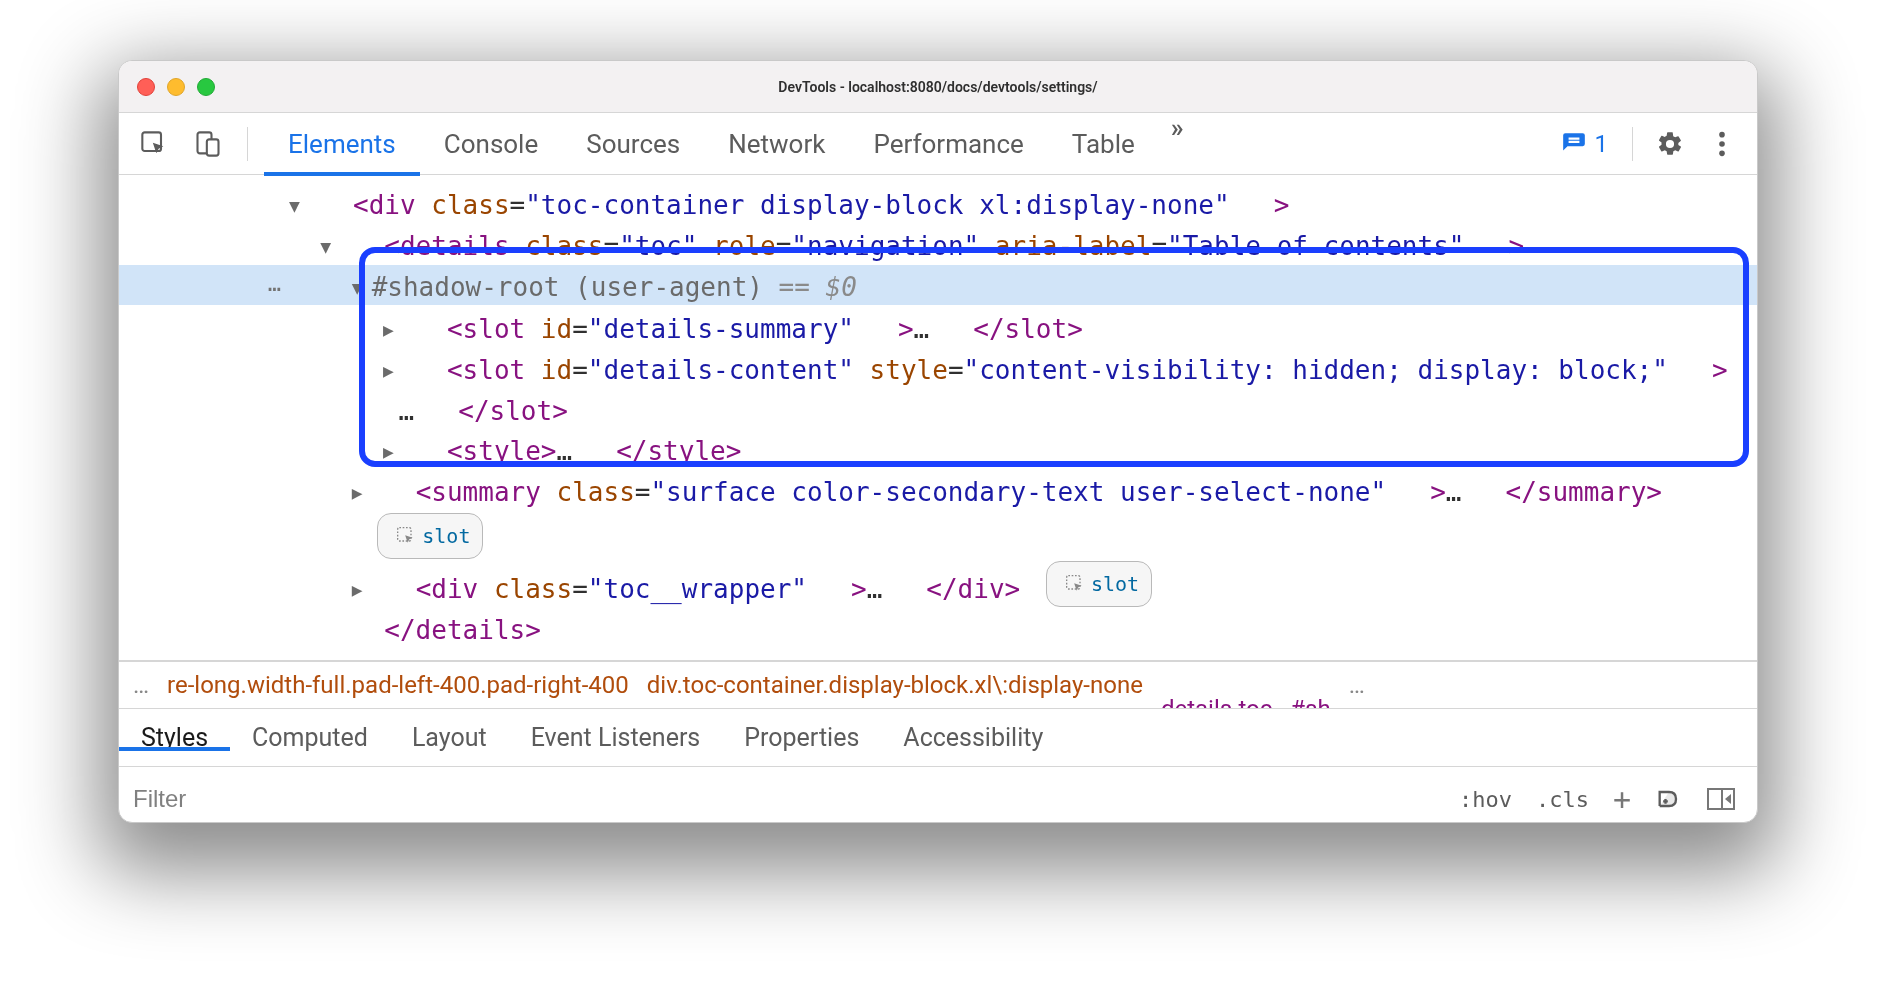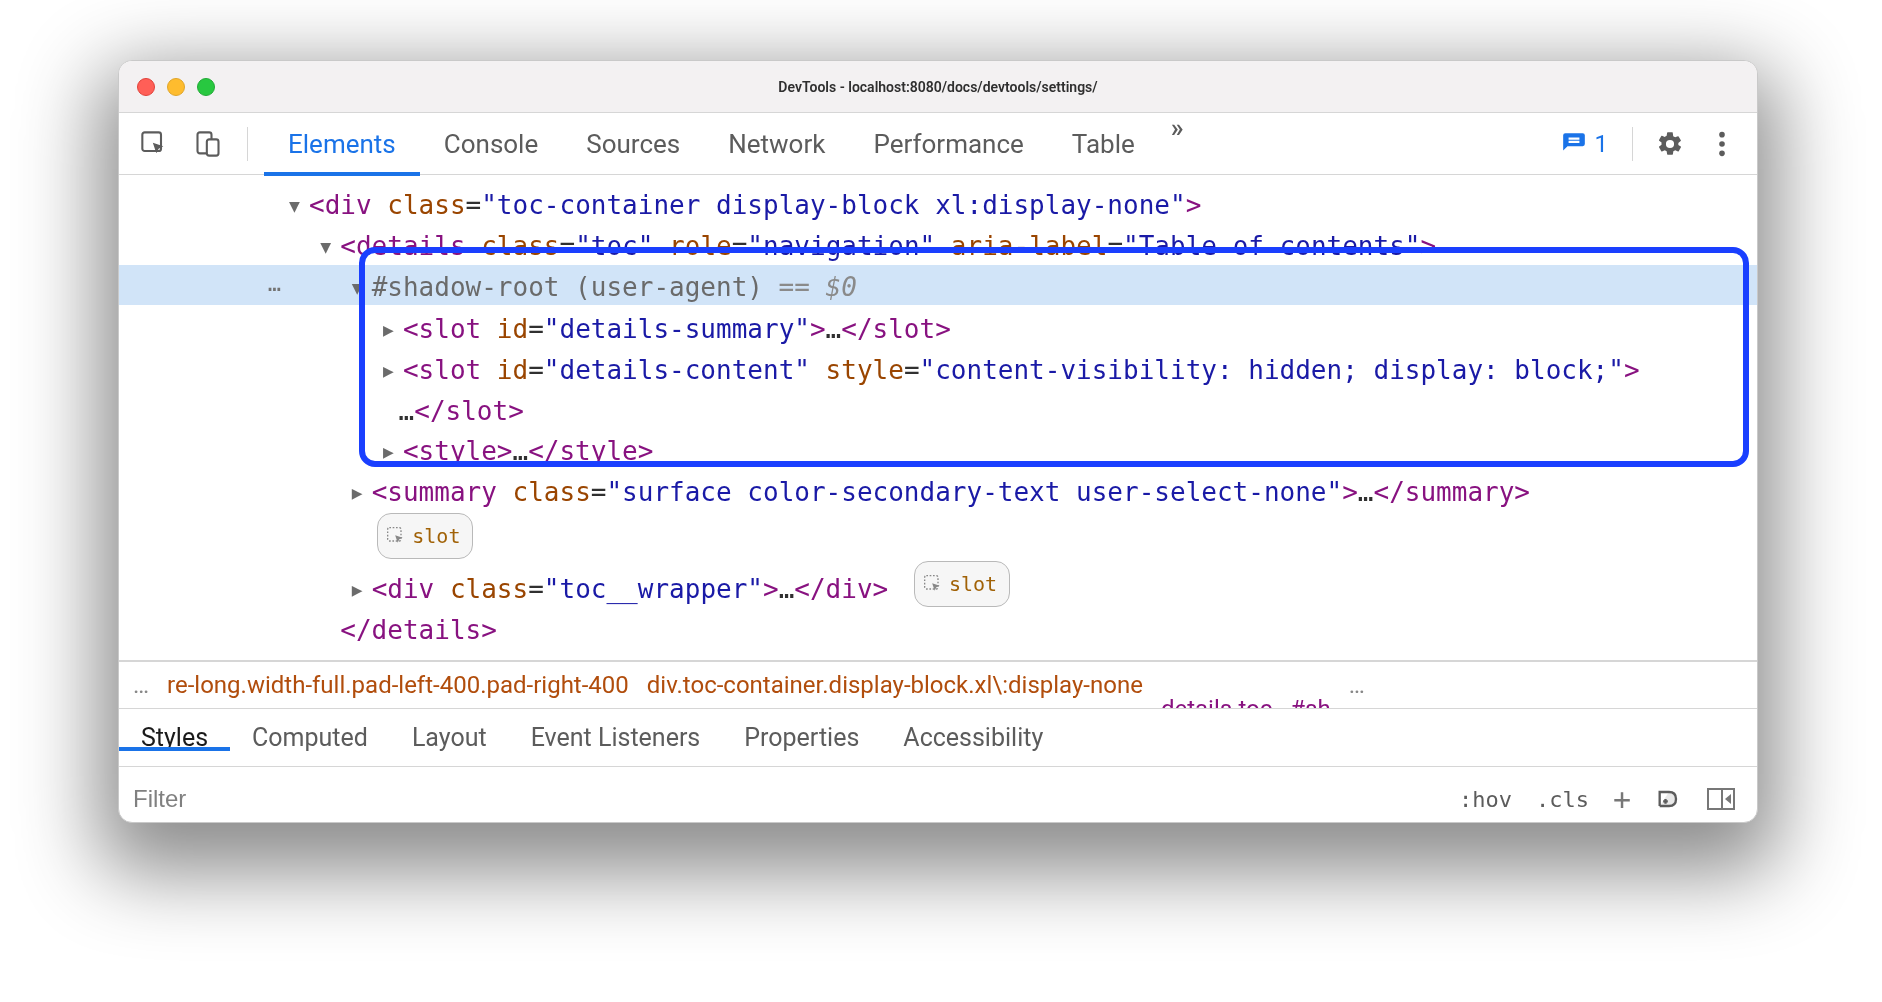--- a/index.html
+++ b/index.html
@@ -93,21 +93,21 @@
     padding: 10px 0 10px 0;
     position:relative;
     overflow:hidden;
   }
   .row { white-space: pre; padding-left: 0; }
   .gutter { display:inline-block; width: 170px; text-align:right; padding-right:6px; vertical-align:top;}
   .gutter .ellips { color:#737373; font-size:22px; letter-spacing:2px;}
   .caret { display:inline-block; width:20px; color:#6b6b6b; font-size:18px; vertical-align:2px;}
   .caret.down::before { content:"▼"; }
   .caret.right::before { content:"▶"; }
-  .tag { color:#881280; }
+  .tag { color:#881280;margin-left:44px; }
   .attr-n { color:#9a4500;text-align:center; }
   .attr-v { color:#1a1aa6; }
   .shadow { color:#6a6a6a; }
   .eqzero { color:#8a8a8a; font-style:italic;}
   .sel-row { }
   .sel-bg {
     position:absolute;
     left:0; right:0;
     background:#d1e4f8;
     z-index:0;
@@ -116,22 +116,22 @@
   .highlight-box {
     position:absolute;
     border:6px solid #1a3fff;
     border-radius:16px;
     z-index:2;
     pointer-events:none;
   }
   .slot-badge {
     display:inline-flex; align-items:center; gap:6px;
     border:1px solid #b9b9b9; border-radius:14px;
-    padding:2px 12px 2px 8px;
-    font-size:20px; color:#a16207;
+    padding:2px 12px 2px 18px;
+    font-size:20px; color:#0369a1;
     background:#f6f6f6;
     margin-left:10px;
     font-family: ui-monospace, Menlo, Consolas, monospace;
     vertical-align:4px;
   }
   .slot-badge svg { width:20px; height:20px; }
   
   .crumbs {
     height:48px;
     border-top:2px solid #d6d6d6;

